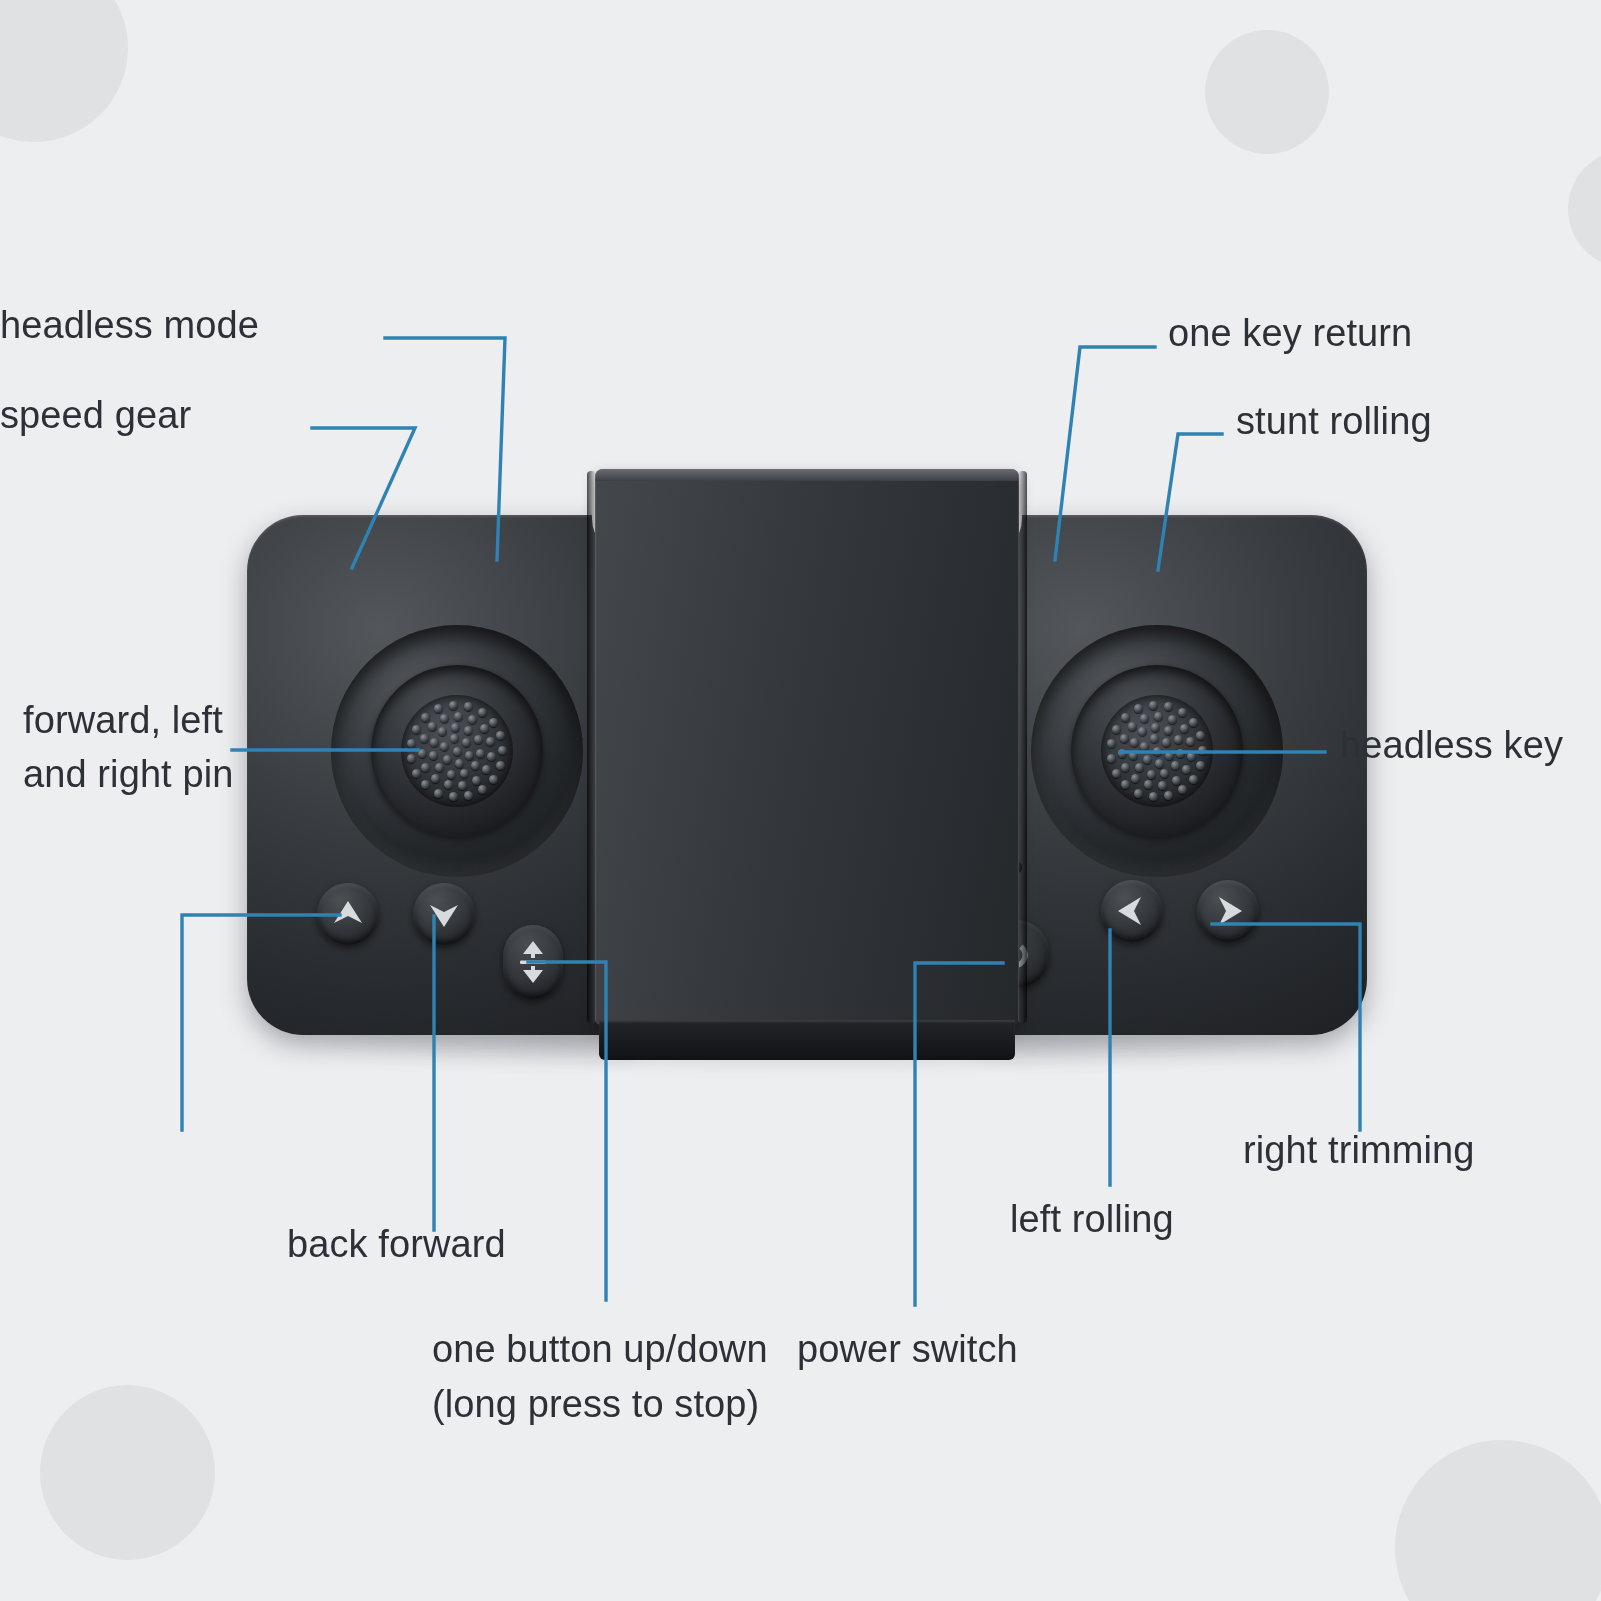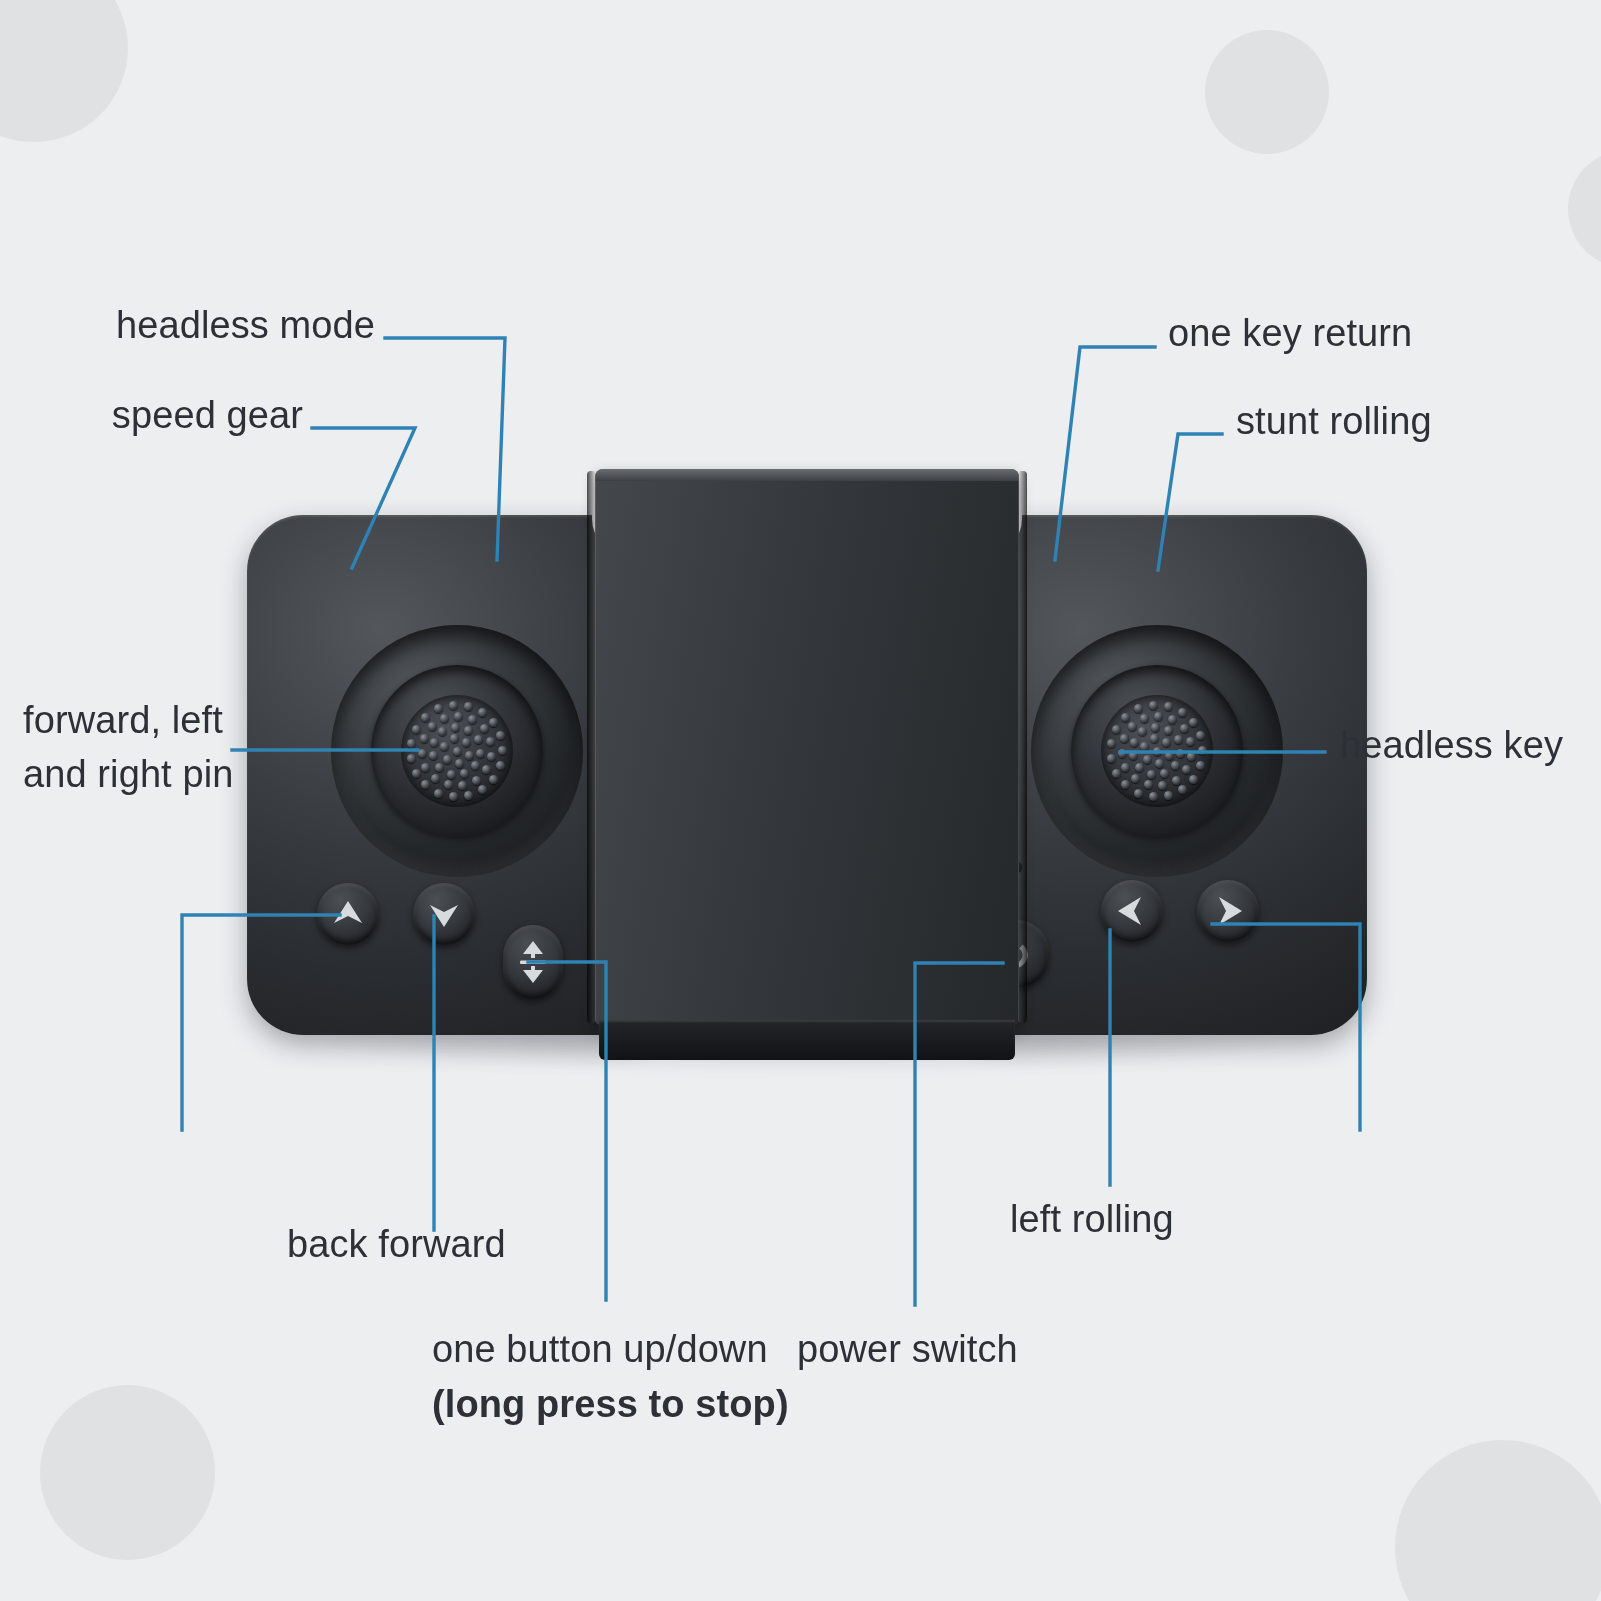--- a/index.html
+++ b/index.html
@@ -40,21 +40,21 @@
   .label {
     position: absolute;
     z-index: 40;
     color: #2d3036;
     font-size: 38px;
     line-height: 1.17;
     letter-spacing: .1px;
     white-space: pre;
     font-weight: 400;
   }
-  .label.r { text-align: right; }
+  .label.r { }
 
   
   #device {
     position: absolute;
     left: 247px;
     top: 455px;
     width: 1120px;
     height: 605px;
     z-index: 20;
   }
@@ -492,20 +492,21 @@
 
   <div class="label" style="left:23px; top:698px;">forward, left</div>
   <div class="label" style="left:23px; top:752px;">and right pin</div>
 
   <div class="label" style="left:1340px; top:723px;">headless key</div>
 
 
   <div class="label" style="left:287px; top:1222px;">back forward</div>
 
   <div class="label" style="left:432px; top:1327px;">one button up/down</div>
-  <div class="label" style="left:432px; top:1382px;font-weight:bold;">(long press to stop)</div>
+  <div class="label" style="left:432px; top:1382px;">(long press to stop)</div>
 
   <div class="label" style="left:797px; top:1327px;">power switch</div>
 
   <div class="label" style="left:1010px; top:1197px;">left rolling</div>
 
+  <div class="label" style="left:1243px; top:1128px;">right trimming</div>
 
 </div>
 
 </body></html>

